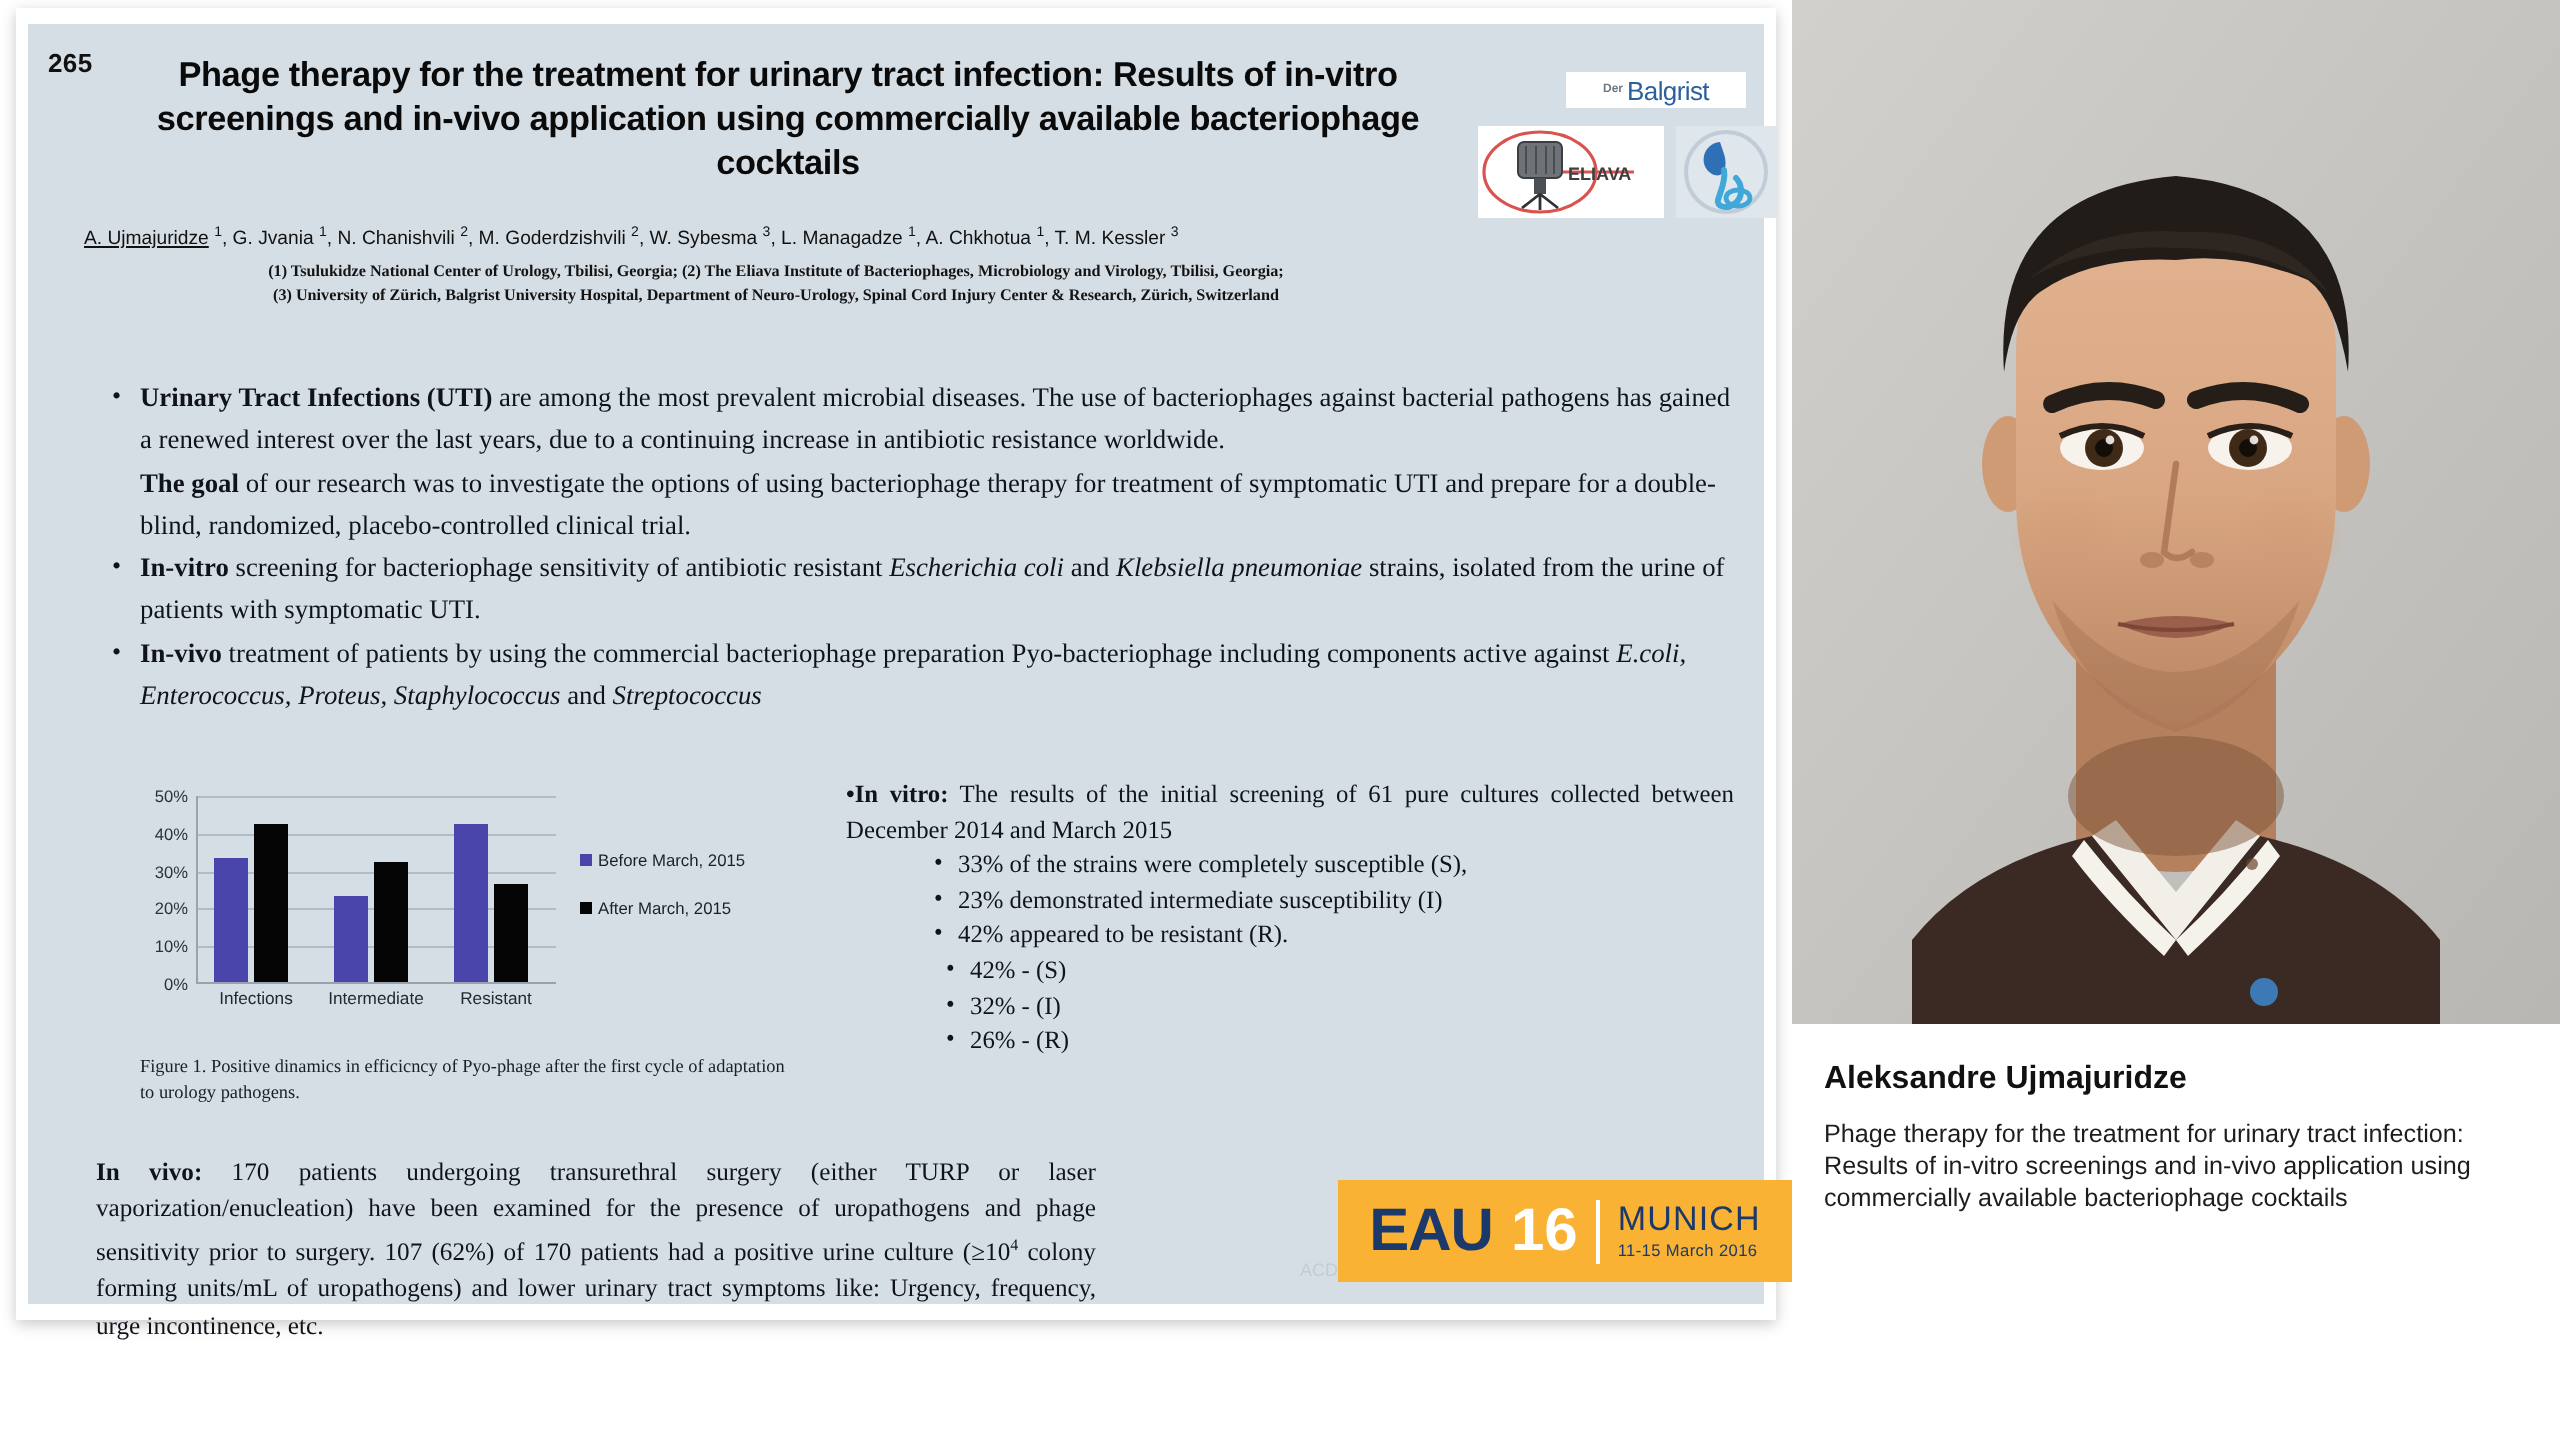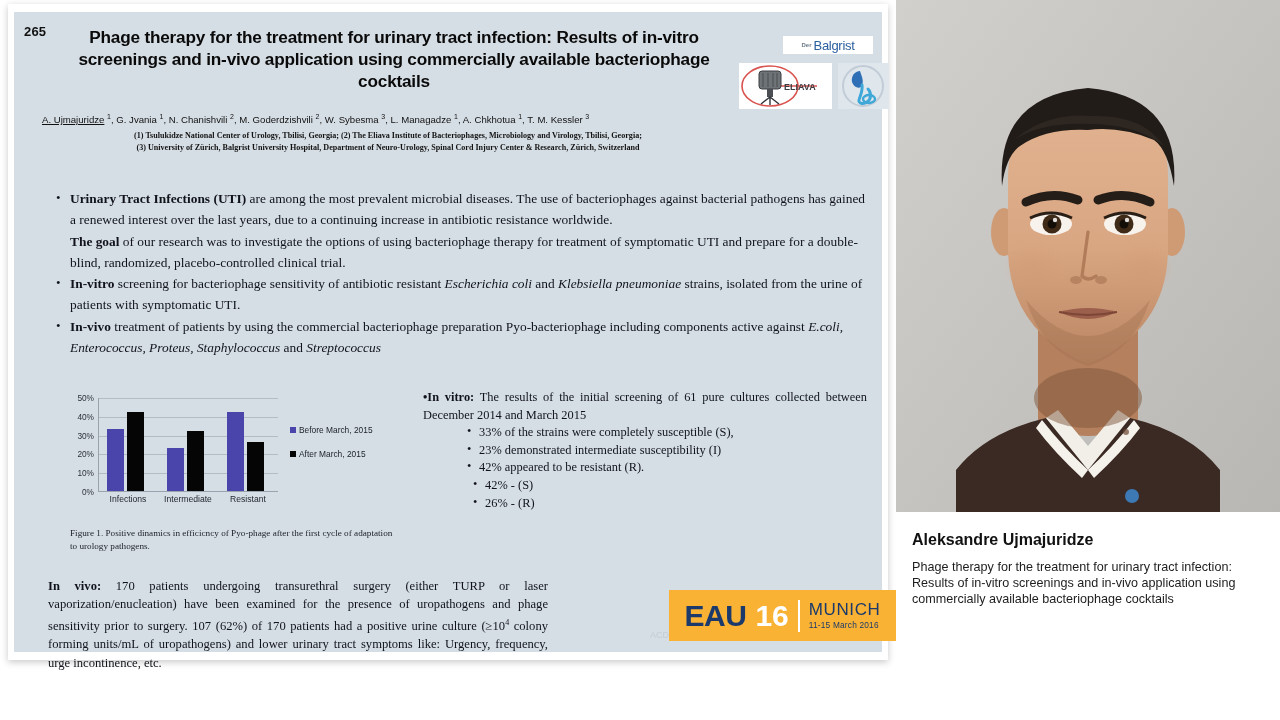--- a/index.html
+++ b/index.html
@@ -338,20 +338,21 @@
 
         <div id="invitro-col">
           <div class="just"><b>•In vitro:</b> The results of the initial screening of 61 pure cultures collected between December 2014 and March 2015</div>
           <div class="ilist">
               <div>33% of the strains were completely susceptible (S),</div>
               <div>23% demonstrated intermediate susceptibility (I)</div>
               <div>42% appeared to be resistant (R).</div>
             </div>
           <div class="plist">
               <div>42% - (S)</div>
+              <div>32% - (I)</div>
               <div>26% - (R)</div>
             </div>
         </div>
 
         <div id="invivo-block"><b>In vivo:</b> 170 patients undergoing transurethral surgery (either TURP or laser vaporization/enucleation) have been examined for the presence of uropathogens and phage sensitivity prior to surgery. 107 (62%) of 170 patients had a positive urine culture (≥10<sup>4</sup> colony forming units/mL of uropathogens) and lower urinary tract symptoms like: Urgency, frequency, urge incontinence, etc.</div>
 
         <div id="eau-logo">
           <div class="inner">
             <span class="eau">EAU</span>
               <span class="sixteen">16</span>

